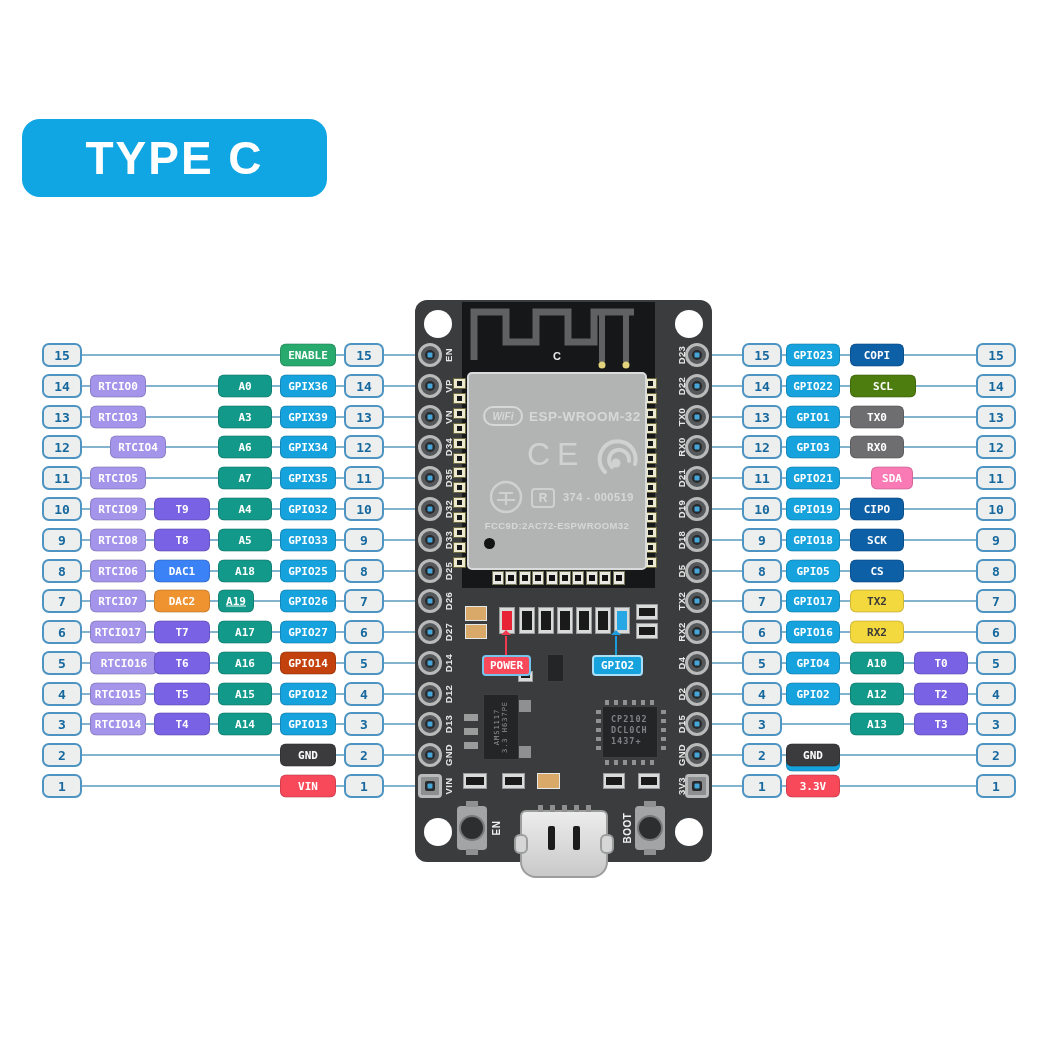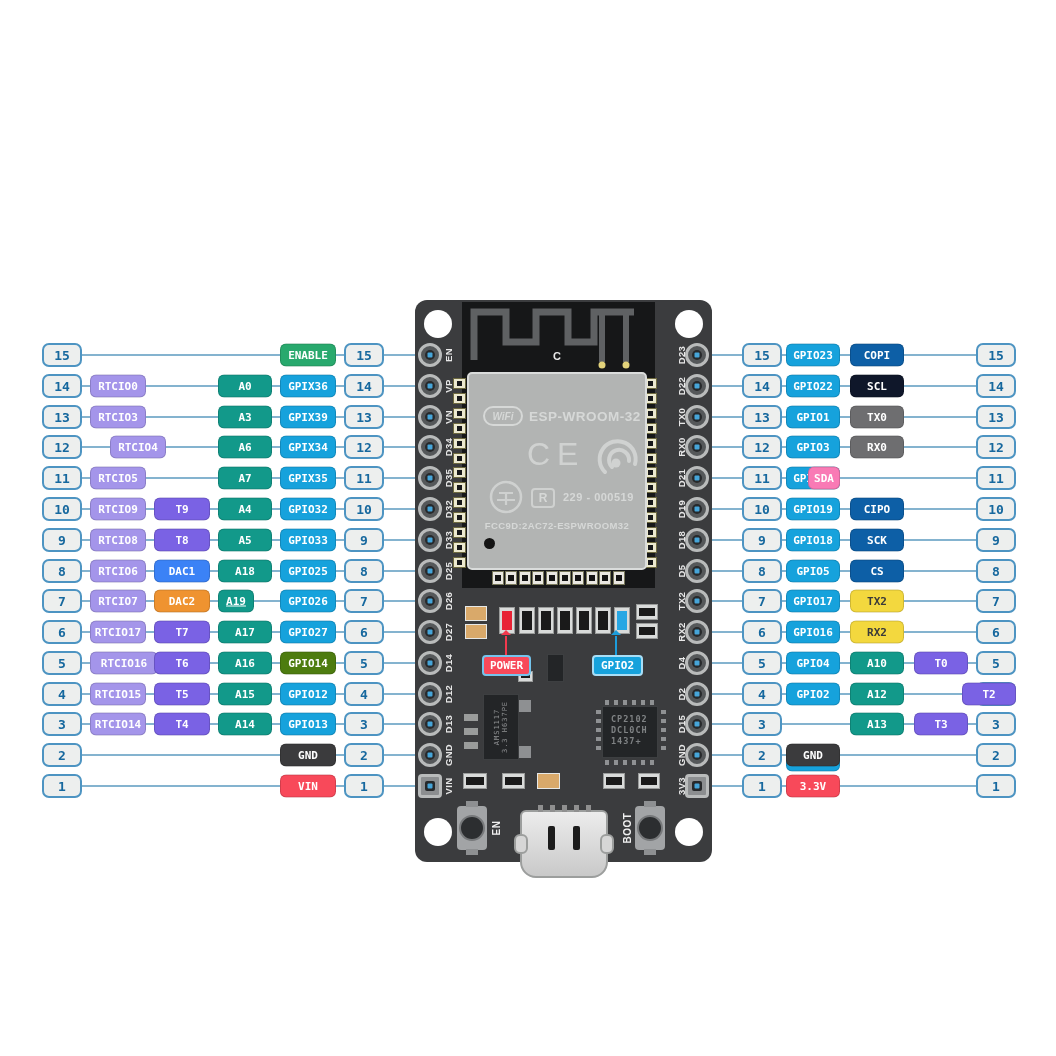--- a/index.html
+++ b/index.html
@@ -108,20 +108,21 @@
   .cp-text{position:absolute;color:#7f8284;font:bold 8.5px "DejaVu Sans Mono",monospace;
     z-index:5;line-height:11px;letter-spacing:1px;}
   .pin-strip-h{position:absolute;height:5px;background:repeating-linear-gradient(90deg,#8f9193 0 4px,transparent 4px 9px);z-index:4;}
   .pin-strip-v{position:absolute;width:5px;background:repeating-linear-gradient(180deg,#8f9193 0 4px,transparent 4px 9px);z-index:4;}
 </style>
 </head>
 <body>
 
 <div class="canvas">
 
+  <div class="title-badge" id="title2" style="background: rgb(16, 165, 227);">TYPE C</div>
 
   <div id="rows">
       <div class="row-line" style="left: 60px; width: 370px; top: 354px;"></div>
       <div class="numbox" style="left: 42px; top: 355px;">15</div>
       <div class="numbox" style="left: 344px; top: 355px;">15</div>
       <div class="badge" style="left: 280px; width: 56px; top: 355px; background: rgb(40, 169, 109);">ENABLE</div>
       <div class="row-line" style="left: 60px; width: 370px; top: 385px;"></div>
       <div class="numbox" style="left: 42px; top: 386px;">14</div>
       <div class="numbox" style="left: 344px; top: 386px;">14</div>
       <div class="badge" style="left: 90px; width: 56px; top: 386px; background: rgb(164, 149, 234);">RTCIO0</div>
@@ -179,21 +180,21 @@
       <div class="badge" style="left: 90px; width: 56px; top: 632px; background: rgb(164, 149, 234);">RTCIO17</div>
       <div class="badge" style="left: 154px; width: 56px; top: 632px; background: rgb(122, 98, 228);">T7</div>
       <div class="badge" style="left: 218px; width: 54px; top: 632px; background: rgb(18, 153, 138);">A17</div>
       <div class="badge" style="left: 280px; width: 56px; top: 632px; background: rgb(22, 162, 220);">GPIO27</div>
       <div class="row-line" style="left: 60px; width: 370px; top: 662px;"></div>
       <div class="numbox" style="left: 42px; top: 663px;">5</div>
       <div class="numbox" style="left: 344px; top: 663px;">5</div>
       <div class="badge" style="left: 90px; width: 68px; top: 663px; background: rgb(164, 149, 234);">RTCIO16</div>
       <div class="badge" style="left: 154px; width: 56px; top: 663px; background: rgb(122, 98, 228);">T6</div>
       <div class="badge" style="left: 218px; width: 54px; top: 663px; background: rgb(18, 153, 138);">A16</div>
-      <div class="badge" style="left: 280px; width: 56px; top: 663px; background: #4d7c0f;">GPIO14</div>
+      <div class="badge" style="left: 280px; width: 56px; top: 663px; background: #c2410c;">GPIO14</div>
       <div class="row-line" style="left: 60px; width: 370px; top: 693px;"></div>
       <div class="numbox" style="left: 42px; top: 694px;">4</div>
       <div class="numbox" style="left: 344px; top: 694px;">4</div>
       <div class="badge" style="left: 90px; width: 56px; top: 694px; background: rgb(164, 149, 234);">RTCIO15</div>
       <div class="badge" style="left: 154px; width: 56px; top: 694px; background: rgb(122, 98, 228);">T5</div>
       <div class="badge" style="left: 218px; width: 54px; top: 694px; background: rgb(18, 153, 138);">A15</div>
       <div class="badge" style="left: 280px; width: 56px; top: 694px; background: rgb(22, 162, 220);">GPIO12</div>
       <div class="row-line" style="left: 60px; width: 370px; top: 723px;"></div>
       <div class="numbox" style="left: 42px; top: 724px;">3</div>
       <div class="numbox" style="left: 344px; top: 724px;">3</div>
@@ -211,36 +212,36 @@
       <div class="badge" style="left: 280px; width: 56px; top: 786px; background: rgb(248, 73, 90);">VIN</div>
       <div class="row-line" style="left: 697px; width: 317px; top: 354px;"></div>
       <div class="numbox" style="left: 742px; top: 355px;">15</div>
       <div class="numbox" style="left: 976px; top: 355px;">15</div>
       <div class="badge" style="left: 786px; width: 54px; top: 355px; background: rgb(22, 162, 220);">GPIO23</div>
       <div class="badge" style="left: 850px; width: 54px; top: 355px; background: rgb(13, 95, 166);">COPI</div>
       <div class="row-line" style="left: 697px; width: 317px; top: 385px;"></div>
       <div class="numbox" style="left: 742px; top: 386px;">14</div>
       <div class="numbox" style="left: 976px; top: 386px;">14</div>
       <div class="badge" style="left: 786px; width: 54px; top: 386px; background: rgb(22, 162, 220);">GPIO22</div>
-      <div class="badge" style="left: 850px; width: 54px; top: 386px; background: #0f172a;">SCL</div>
+      <div class="badge" style="left: 850px; width: 66px; top: 386px; background: #4d7c0f;">SCL</div>
       <div class="row-line" style="left: 697px; width: 317px; top: 416px;"></div>
       <div class="numbox" style="left: 742px; top: 417px;">13</div>
       <div class="numbox" style="left: 976px; top: 417px;">13</div>
       <div class="badge" style="left: 786px; width: 54px; top: 417px; background: rgb(22, 162, 220);">GPIO1</div>
       <div class="badge" style="left: 850px; width: 54px; top: 417px; background: rgb(110, 110, 112);">TX0</div>
       <div class="row-line" style="left: 697px; width: 317px; top: 446px;"></div>
       <div class="numbox" style="left: 742px; top: 447px;">12</div>
       <div class="numbox" style="left: 976px; top: 447px;">12</div>
       <div class="badge" style="left: 786px; width: 54px; top: 447px; background: rgb(22, 162, 220);">GPIO3</div>
       <div class="badge" style="left: 850px; width: 54px; top: 447px; background: rgb(110, 110, 112);">RX0</div>
       <div class="row-line" style="left: 697px; width: 317px; top: 477px;"></div>
       <div class="numbox" style="left: 742px; top: 478px;">11</div>
       <div class="numbox" style="left: 976px; top: 478px;">11</div>
       <div class="badge" style="left: 786px; width: 54px; top: 478px; background: rgb(22, 162, 220);">GPIO21</div>
-      <div class="badge" style="left: 808px; width: 32px; top: 478px; background: rgb(249, 122, 181);">SDA</div>
+      <div class="badge" style="left: 871px; width: 42px; top: 478px; background: rgb(249, 122, 181);">SDA</div>
       <div class="row-line" style="left: 697px; width: 317px; top: 508px;"></div>
       <div class="numbox" style="left: 742px; top: 509px;">10</div>
       <div class="numbox" style="left: 976px; top: 509px;">10</div>
       <div class="badge" style="left: 786px; width: 54px; top: 509px; background: rgb(22, 162, 220);">GPIO19</div>
       <div class="badge" style="left: 850px; width: 54px; top: 509px; background: rgb(13, 95, 166);">CIPO</div>
       <div class="row-line" style="left: 697px; width: 317px; top: 539px;"></div>
       <div class="numbox" style="left: 742px; top: 540px;">9</div>
       <div class="numbox" style="left: 976px; top: 540px;">9</div>
       <div class="badge" style="left: 786px; width: 54px; top: 540px; background: rgb(22, 162, 220);">GPIO18</div>
       <div class="badge" style="left: 850px; width: 54px; top: 540px; background: rgb(13, 95, 166);">SCK</div>
@@ -263,21 +264,21 @@
       <div class="numbox" style="left: 742px; top: 663px;">5</div>
       <div class="numbox" style="left: 976px; top: 663px;">5</div>
       <div class="badge" style="left: 786px; width: 54px; top: 663px; background: rgb(22, 162, 220);">GPIO4</div>
       <div class="badge" style="left: 850px; width: 54px; top: 663px; background: rgb(18, 153, 138);">A10</div>
       <div class="badge" style="left: 914px; width: 54px; top: 663px; background: rgb(122, 98, 228);">T0</div>
       <div class="row-line" style="left: 697px; width: 317px; top: 693px;"></div>
       <div class="numbox" style="left: 742px; top: 694px;">4</div>
       <div class="numbox" style="left: 976px; top: 694px;">4</div>
       <div class="badge" style="left: 786px; width: 54px; top: 694px; background: rgb(22, 162, 220);">GPIO2</div>
       <div class="badge" style="left: 850px; width: 54px; top: 694px; background: rgb(18, 153, 138);">A12</div>
-      <div class="badge" style="left: 914px; width: 54px; top: 694px; background: rgb(122, 98, 228); margin-left: 48px;">T2</div>
+      <div class="badge" style="left: 914px; width: 54px; top: 694px; background: rgb(122, 98, 228);">T2</div>
       <div class="row-line" style="left: 697px; width: 317px; top: 723px;"></div>
       <div class="numbox" style="left: 742px; top: 724px;">3</div>
       <div class="numbox" style="left: 976px; top: 724px;">3</div>
       <div class="badge" style="left: 786px; width: 54px; top: 724px; background: rgb(22, 162, 220); margin-top: 36px;">GPIO15</div>
       <div class="badge" style="left: 850px; width: 54px; top: 724px; background: rgb(18, 153, 138);">A13</div>
       <div class="badge" style="left: 914px; width: 54px; top: 724px; background: rgb(122, 98, 228);">T3</div>
       <div class="row-line" style="left: 697px; width: 317px; top: 754px;"></div>
       <div class="numbox" style="left: 742px; top: 755px;">2</div>
       <div class="numbox" style="left: 976px; top: 755px;">2</div>
       <div class="badge" style="left: 786px; width: 54px; top: 755px; background: rgb(59, 59, 61);">GND</div>
@@ -307,21 +308,21 @@
           <path d="M10,38 A 18 18 0 1 1 40 30"></path>
           <path d="M17,33 A 10 10 0 1 1 34 27"></path>
         </g>
         <circle cx="21" cy="29" r="4.5" fill="#d0d2d1"></circle>
       </svg>
       <svg class="giteki" width="38" height="38">
         <circle cx="19" cy="19" r="15" stroke="#cfd1d0" stroke-width="2.5" fill="none"></circle>
         <path d="M10,22 H28 M12,15 H26 M19,15 L19,27" stroke="#cfd1d0" stroke-width="2.2" fill="none"></path>
       </svg>
       <div class="r-box">R</div>
-      <div class="cert-num">229 - 000519</div>
+      <div class="cert-num">374 - 000519</div>
       <div class="fcc-line">FCC9D:2AC72-ESPWROOM32</div>
       <div class="pin1-dot"></div>
     </div>
 
     <div id="pads">
         <div class="edge-pad" style="left: 38px; top: 78px;">
           <i></i>
         </div>
         <div class="edge-pad" style="left: 229px; top: 78px;">
           <i></i>

